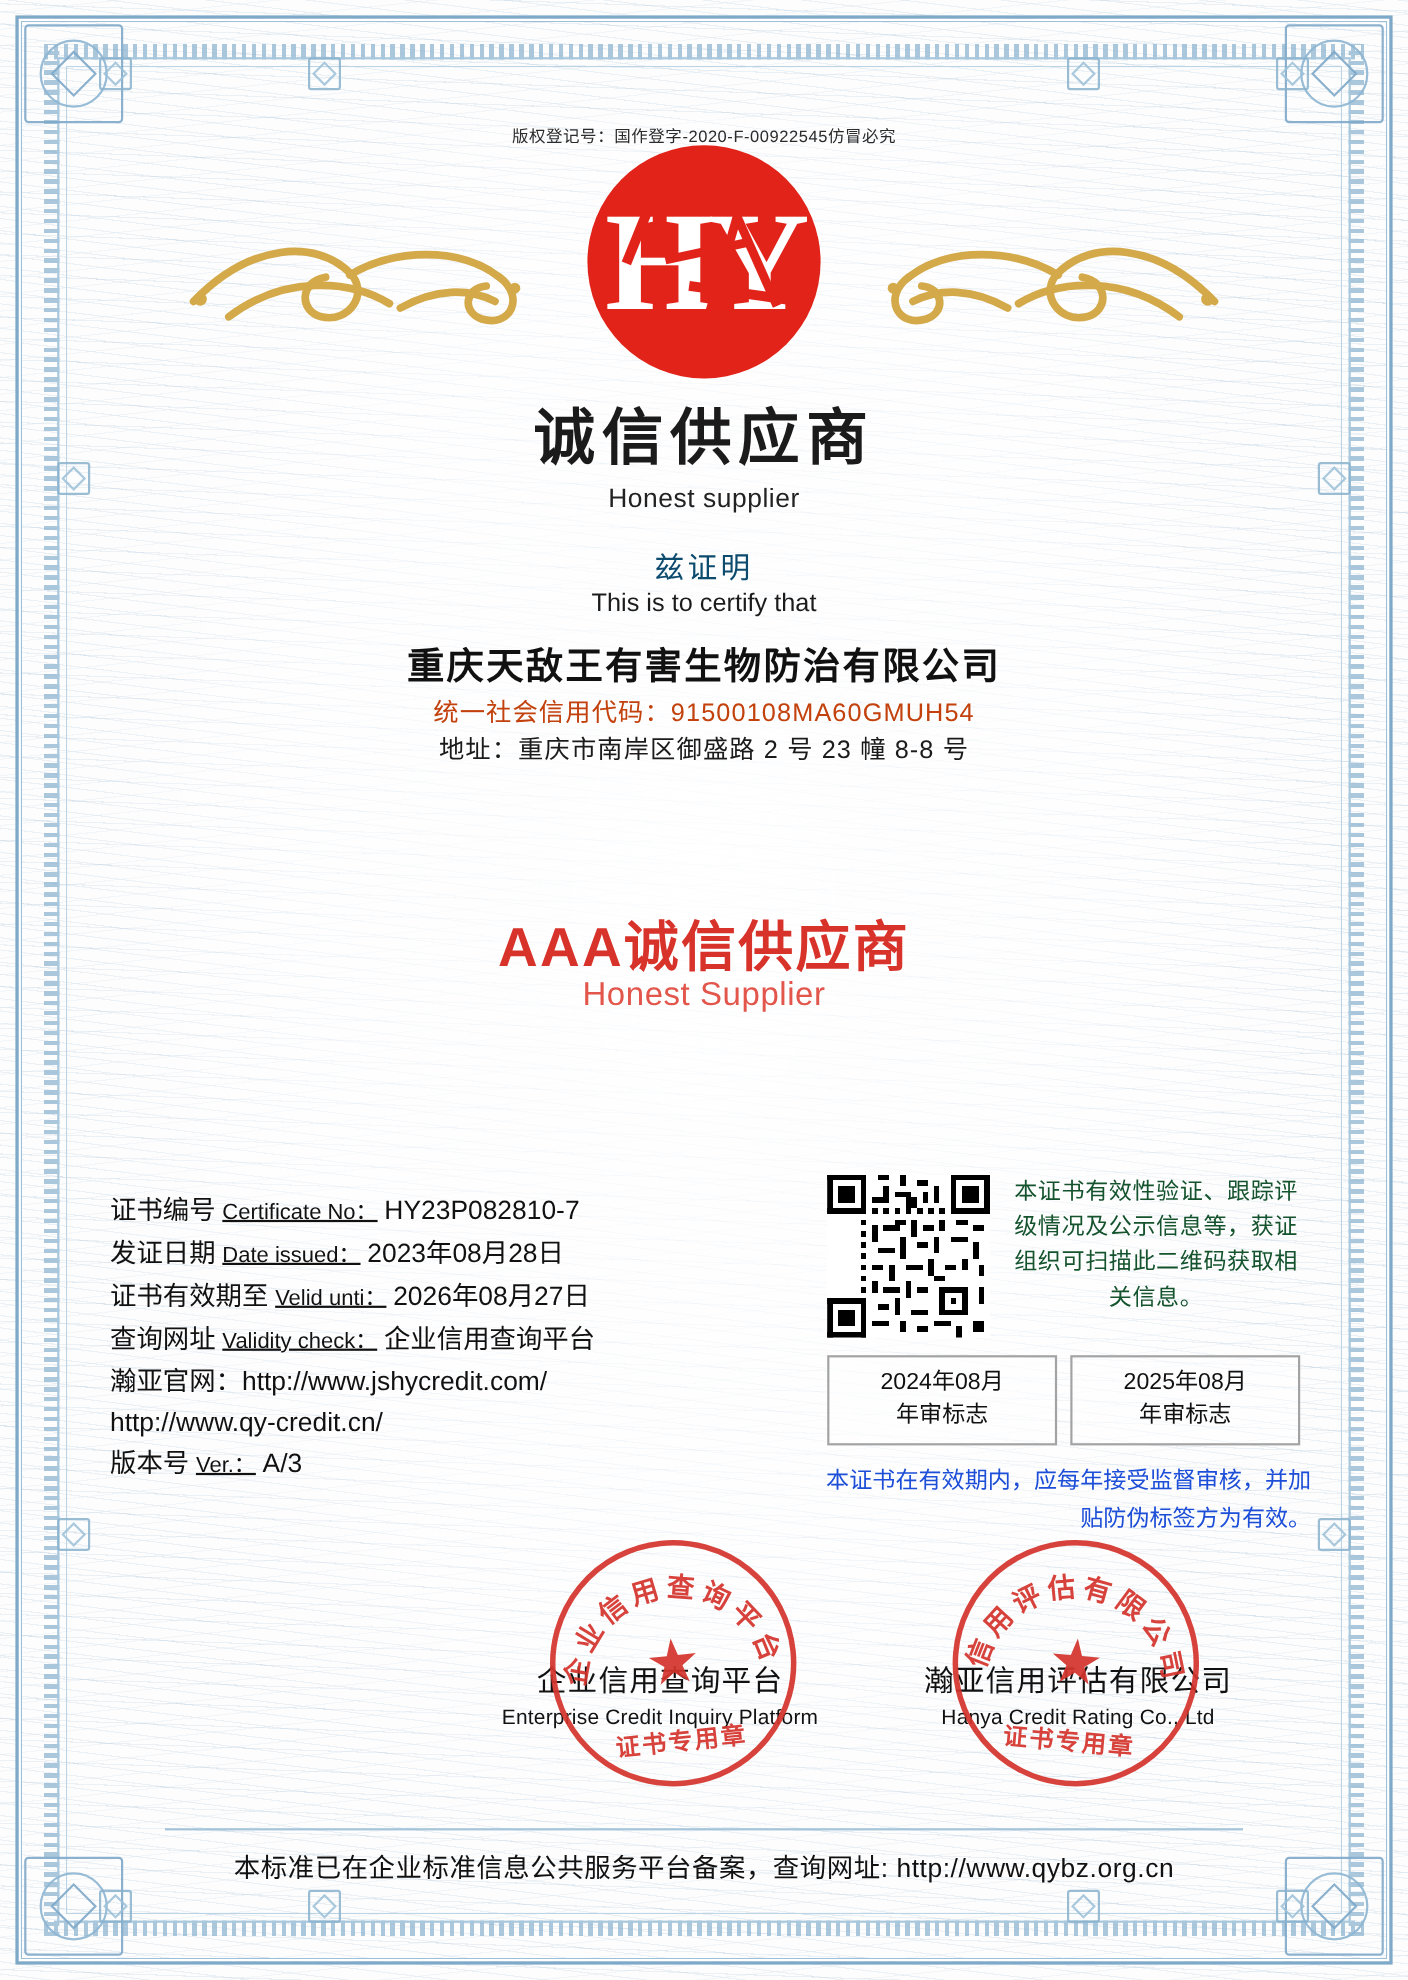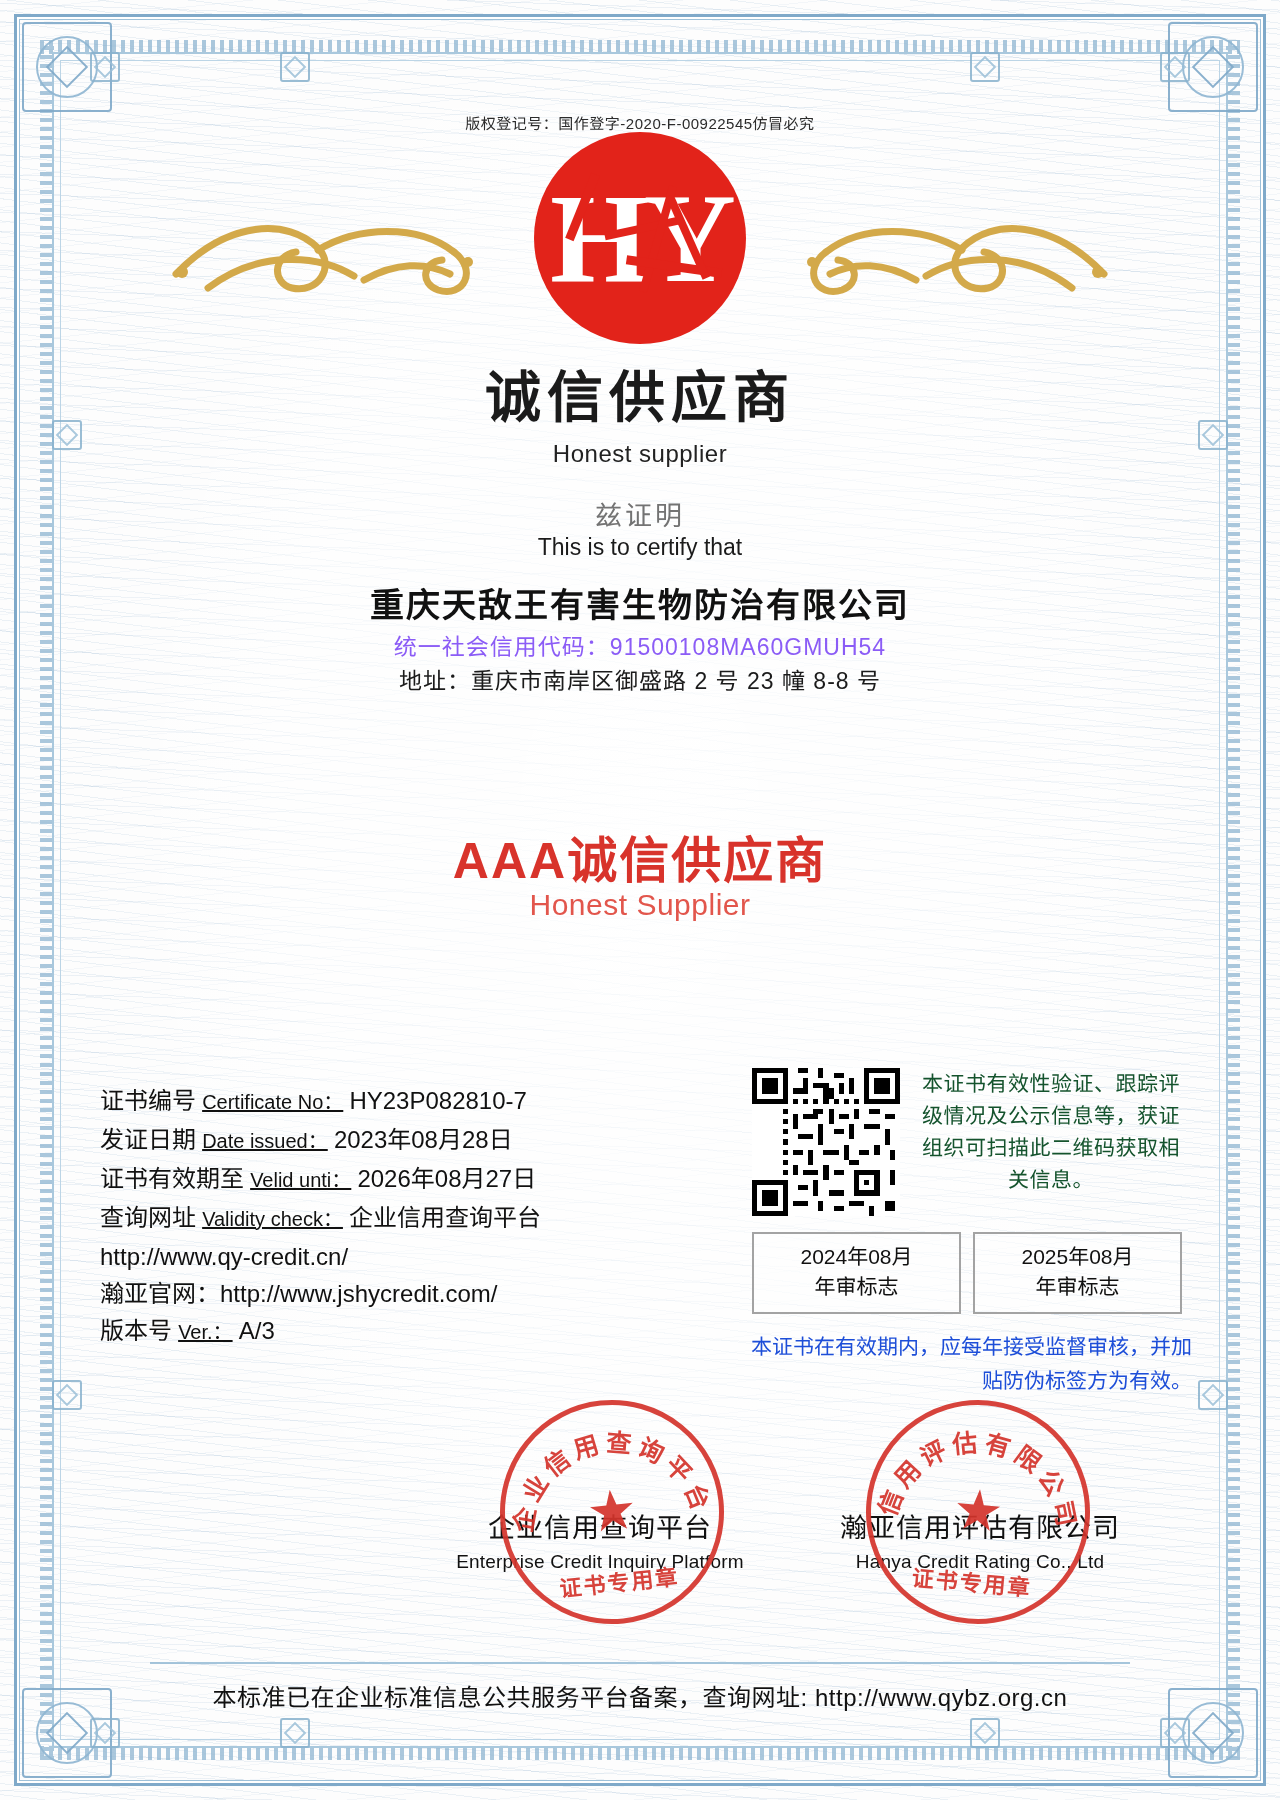--- a/index.html
+++ b/index.html
@@ -218,21 +218,21 @@
     font-size: 24px;
     color: #222;
     letter-spacing: .5px;
   }
   .certify-cn {
     position: absolute;
     top: 494px;
     width: 100%;
     text-align: center;
     font-size: 27px;
-    color: #737373;
+    color: #0c4a6e;
     letter-spacing: 3px;
   }
   .certify-en {
     position: absolute;
     top: 534px;
     width: 100%;
     text-align: center;
     font-size: 23px;
     color: #1b1b1b;
   }
@@ -245,21 +245,21 @@
     font-weight: bold;
     color: #111;
     letter-spacing: 2px;
   }
   .credit-code {
     position: absolute;
     top: 628px;
     width: 100%;
     text-align: center;
     font-size: 23px;
-    color: #8b5cf6;
+    color: #c2410c;
     letter-spacing: 1px;
   }
   .address {
     position: absolute;
     top: 662px;
     width: 100%;
     text-align: center;
     font-size: 23px;
     color: #1b1b1b;
     letter-spacing: 1px;
@@ -520,22 +520,22 @@
       <div class="row">
         <span class="label-cn">证书有效期至</span>
         <span class="label-en">Velid unti：</span>
         <span class="value">2026年08月27日</span>
       </div>
       <div class="row">
         <span class="label-cn">查询网址</span>
         <span class="label-en">Validity check：</span>
         <span class="value">企业信用查询平台</span>
       </div>
+      <div class="row url-line">瀚亚官网：http://www.jshycredit.com/</div>
       <div class="row url-line">http://www.qy-credit.cn/</div>
-      <div class="row url-line">瀚亚官网：http://www.jshycredit.com/</div>
       <div class="row">
         <span class="label-cn">版本号</span>
         <span class="label-en">Ver.：</span>
         <span class="value">A/3</span>
       </div>
     </div>
 
     <div class="qr">
       <svg width="148" height="148" viewBox="0 0 29 29" xmlns="http://www.w3.org/2000/svg" shape-rendering="crispEdges">
         <rect width="29" height="29" fill="#ffffff"></rect>

